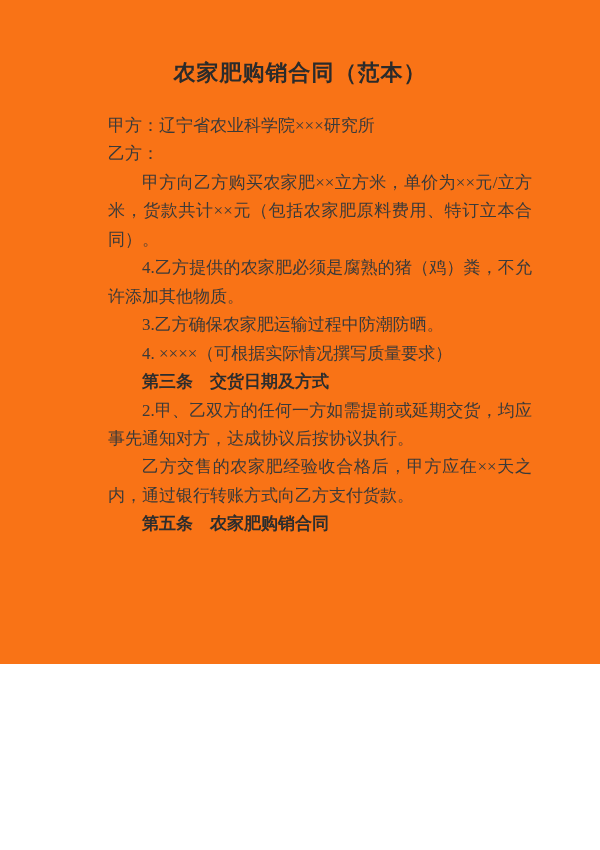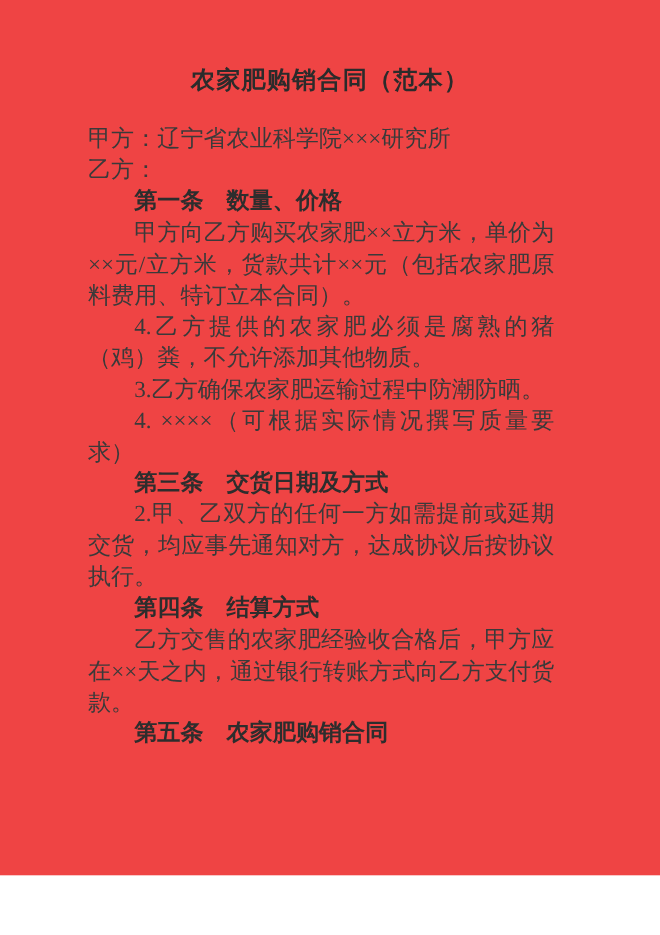--- a/index.html
+++ b/index.html
@@ -1,39 +1,39 @@
 <!DOCTYPE html>
 <html><head>
 <meta charset="utf-8">
 <style>
   html, body { margin: 0; padding: 0; }
   .page {
     position: relative;
     width: 600px;
-    height: 796px;
-    background: #ef4444;
+    height: 664px;
+    background: #f97316;
     overflow: hidden;
     font-family: "Liberation Serif", serif;
     color: #3a3a3a;
   }
   .doc-title {
     margin: 0;
     padding-top: 56px;
     text-align: center;
     font-size: 22px;
     line-height: 34px;
     font-weight: bold;
     color: #2b2b2b;
     letter-spacing: 1px;
   }
   .doc-body {
     margin-top: 22px;
-    margin-left: 80px;
+    margin-left: 108px;
     width: 424px;
-    font-size: 21px;
+    font-size: 17px;
     line-height: 28.45px;
     text-align: justify;
     text-justify: inter-ideograph;
   }
   .doc-body p { margin: 0; padding: 0; }
   p.line    { text-indent: 0; }
   p.para    { text-indent: 2em; }
   p.heading {
     text-indent: 2em;
     font-weight: bold;
@@ -42,24 +42,22 @@
   }
 </style>
 </head>
 <body>
 
 <div class="page">
   <h1 class="doc-title">农家肥购销合同（范本）</h1>
   <div class="doc-body" id="doc-body">
       <p class="line">甲方：辽宁省农业科学院×××研究所</p>
       <p class="line">乙方：</p>
-      <p class="heading">第一条　数量、价格</p>
       <p class="para">甲方向乙方购买农家肥××立方米，单价为××元/立方米，货款共计××元（包括农家肥原料费用、特订立本合同）。</p>
       <p class="para">4.乙方提供的农家肥必须是腐熟的猪（鸡）粪，不允许添加其他物质。</p>
       <p class="para">3.乙方确保农家肥运输过程中防潮防晒。</p>
       <p class="para">4. ××××（可根据实际情况撰写质量要求）</p>
       <p class="heading">第三条　交货日期及方式</p>
       <p class="para">2.甲、乙双方的任何一方如需提前或延期交货，均应事先通知对方，达成协议后按协议执行。</p>
-      <p class="heading">第四条　结算方式</p>
       <p class="para">乙方交售的农家肥经验收合格后，甲方应在××天之内，通过银行转账方式向乙方支付货款。</p>
       <p class="heading">第五条　农家肥购销合同</p>
     </div>
 </div>
 
 </body></html>

